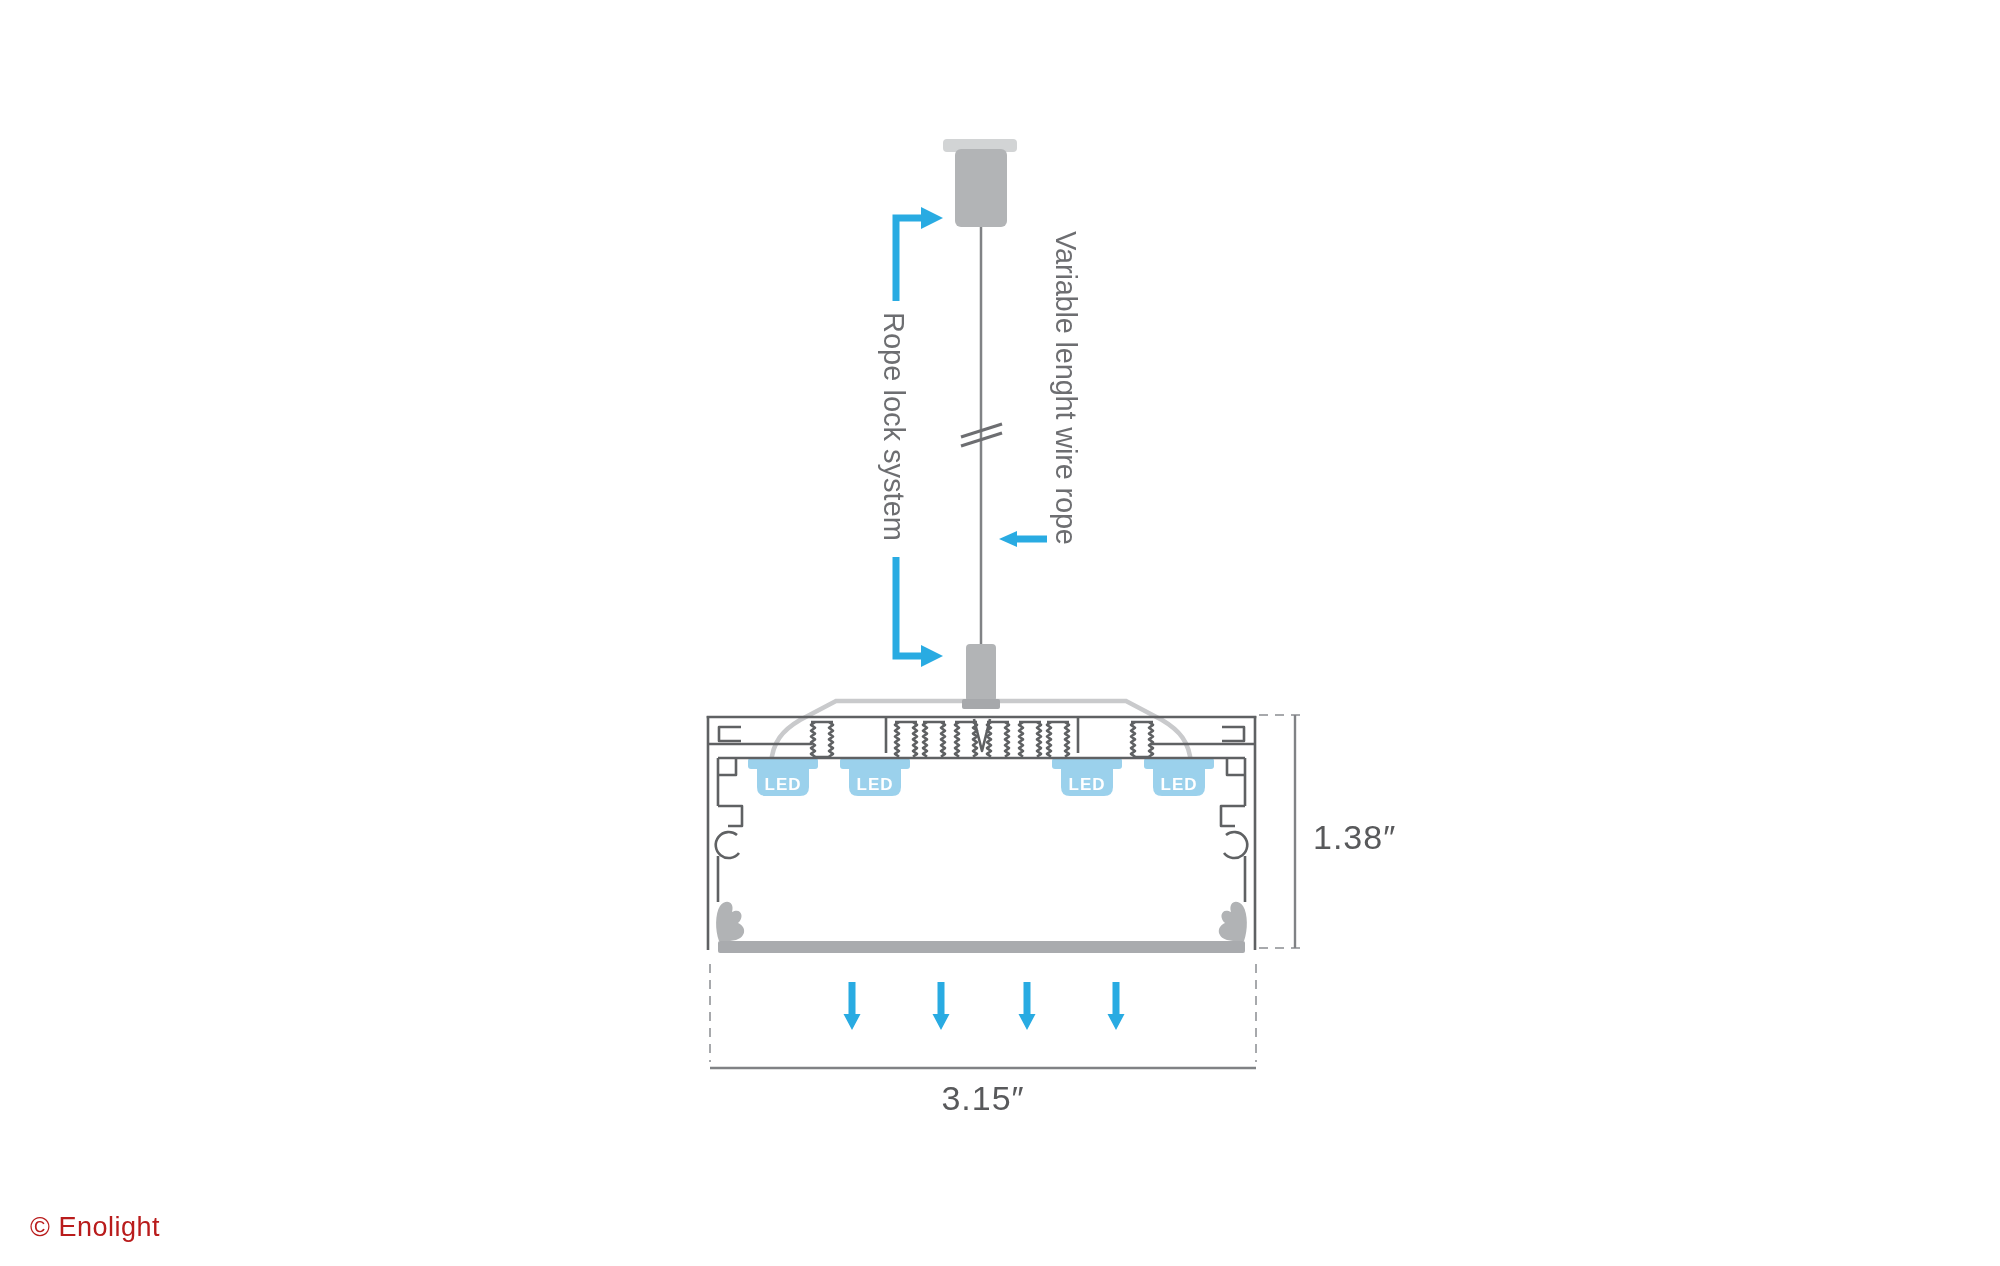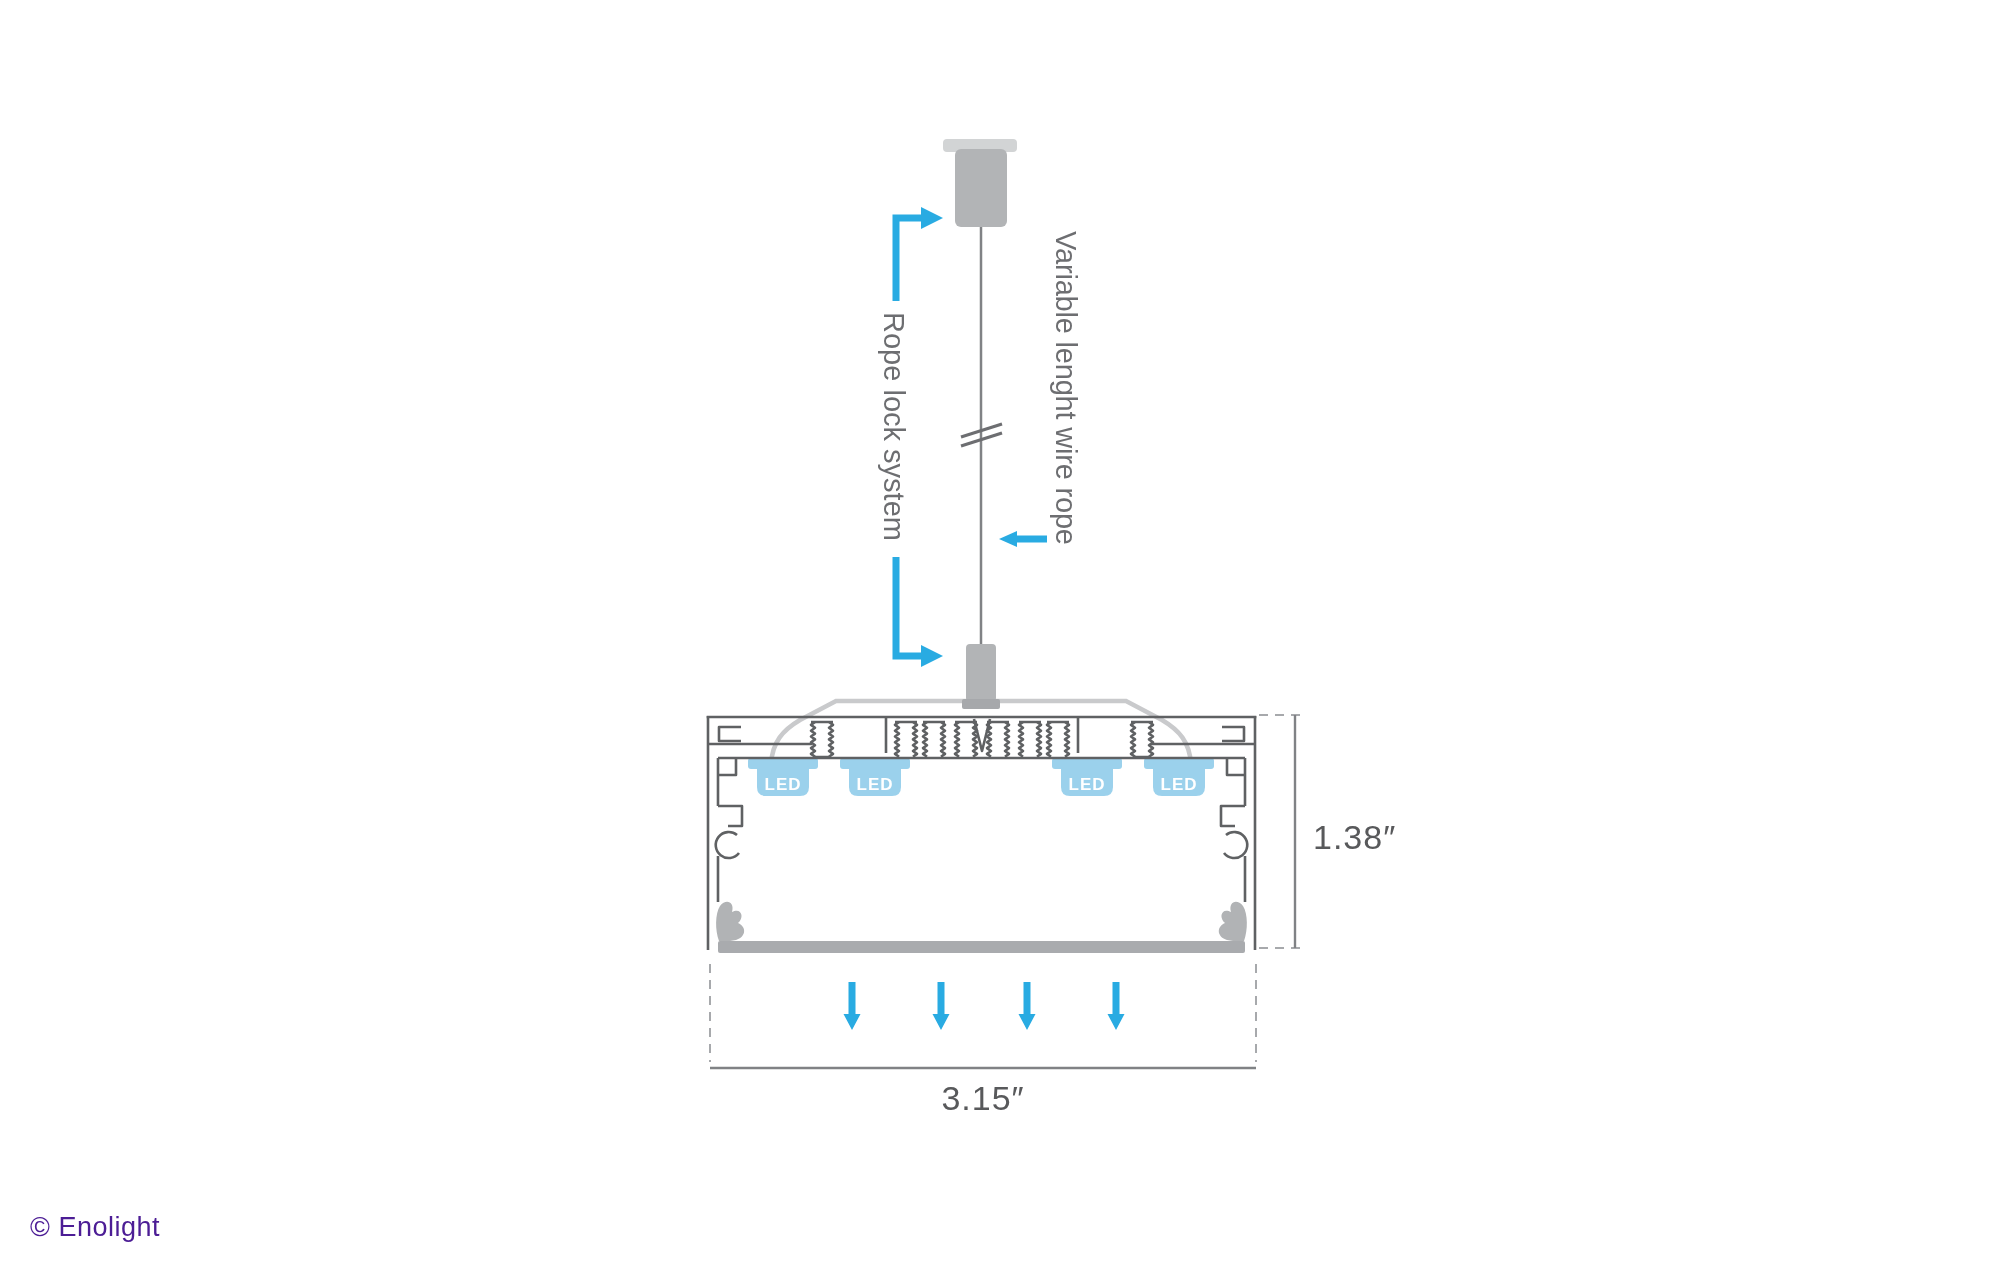--- a/index.html
+++ b/index.html
@@ -15,21 +15,21 @@
   .outline{stroke:#5F6163;stroke-width:2.6;fill:none;stroke-linejoin:round;stroke-linecap:butt;}
   .blue-stroke{stroke:#29ABE2;stroke-width:7;fill:none;stroke-linecap:butt;}
   .blue-fill{fill:#29ABE2;}
   .dash{stroke:#A7A9AC;stroke-width:2;fill:none;stroke-dasharray:9 7;}
   .dimline{stroke:#808285;stroke-width:2.4;fill:none;}
   .dim-text{fill:#58595B;font-size:34px;letter-spacing:1px;}
   .rot-label{fill:#6D6E71;font-size:29px;letter-spacing:1px;}
   .led-text{fill:#ffffff;font-size:17px;font-weight:bold;letter-spacing:1px;}
   #copyright{
     position:absolute;left:30px;top:1212px;
-    font-size:27px;color:#4c1d95;letter-spacing:0.5px;
+    font-size:27px;color:#b91c1c;letter-spacing:0.5px;
   }
 </style>
 </head>
 <body>
 
 <div id="stage">
 
 <svg id="diagram-svg" width="2000" height="1266" viewBox="0 0 2000 1266" xmlns="http://www.w3.org/2000/svg">
 
   <defs>

